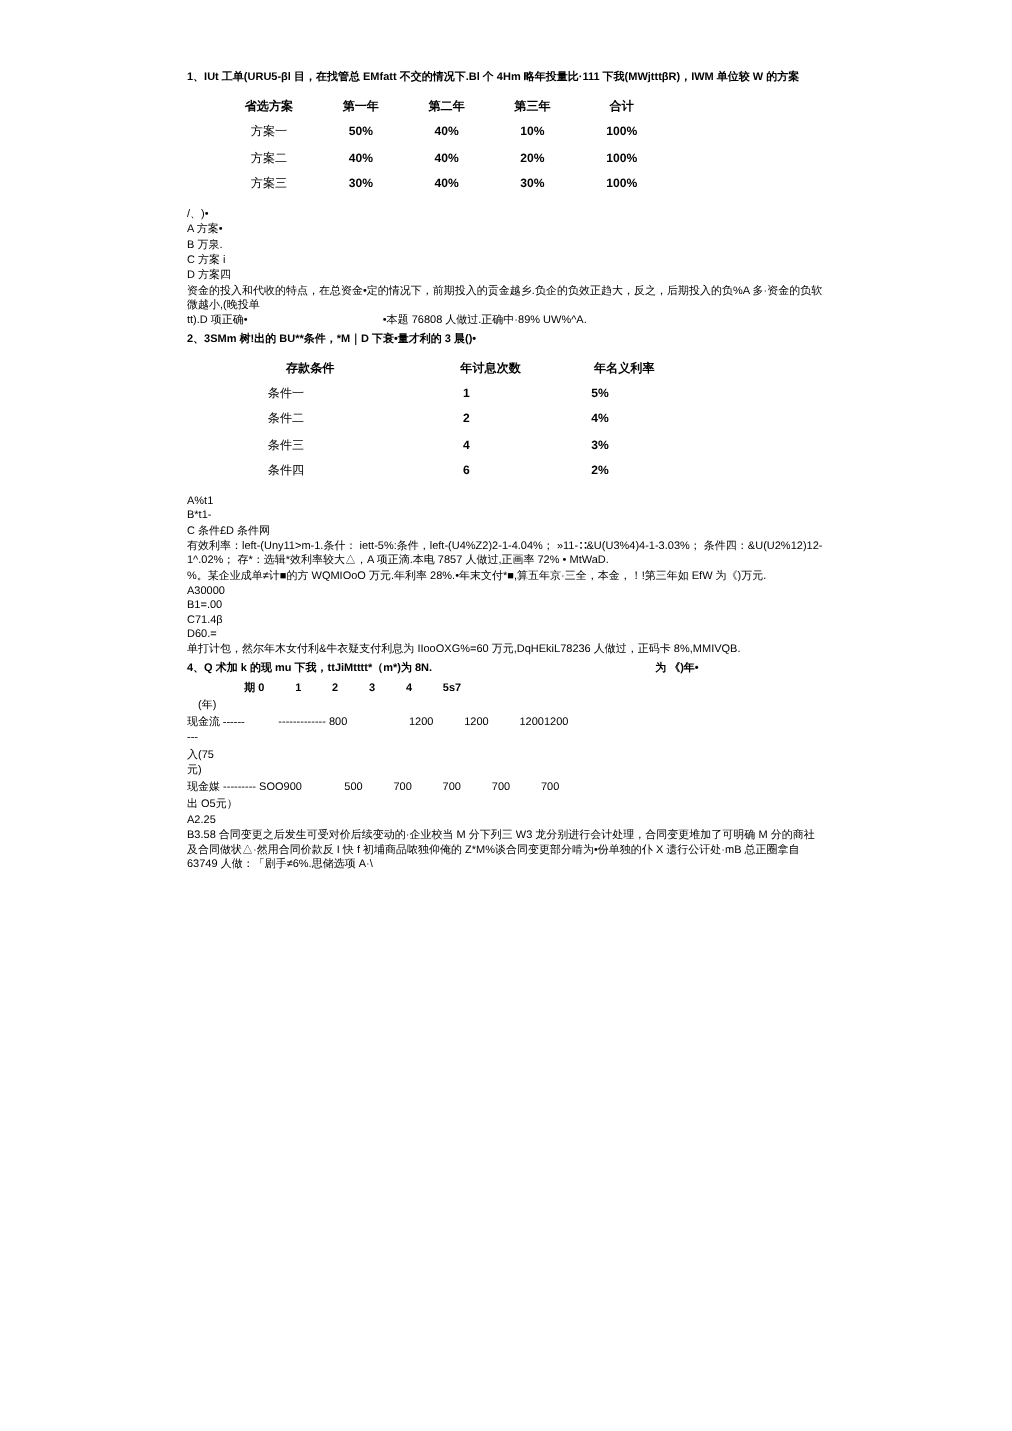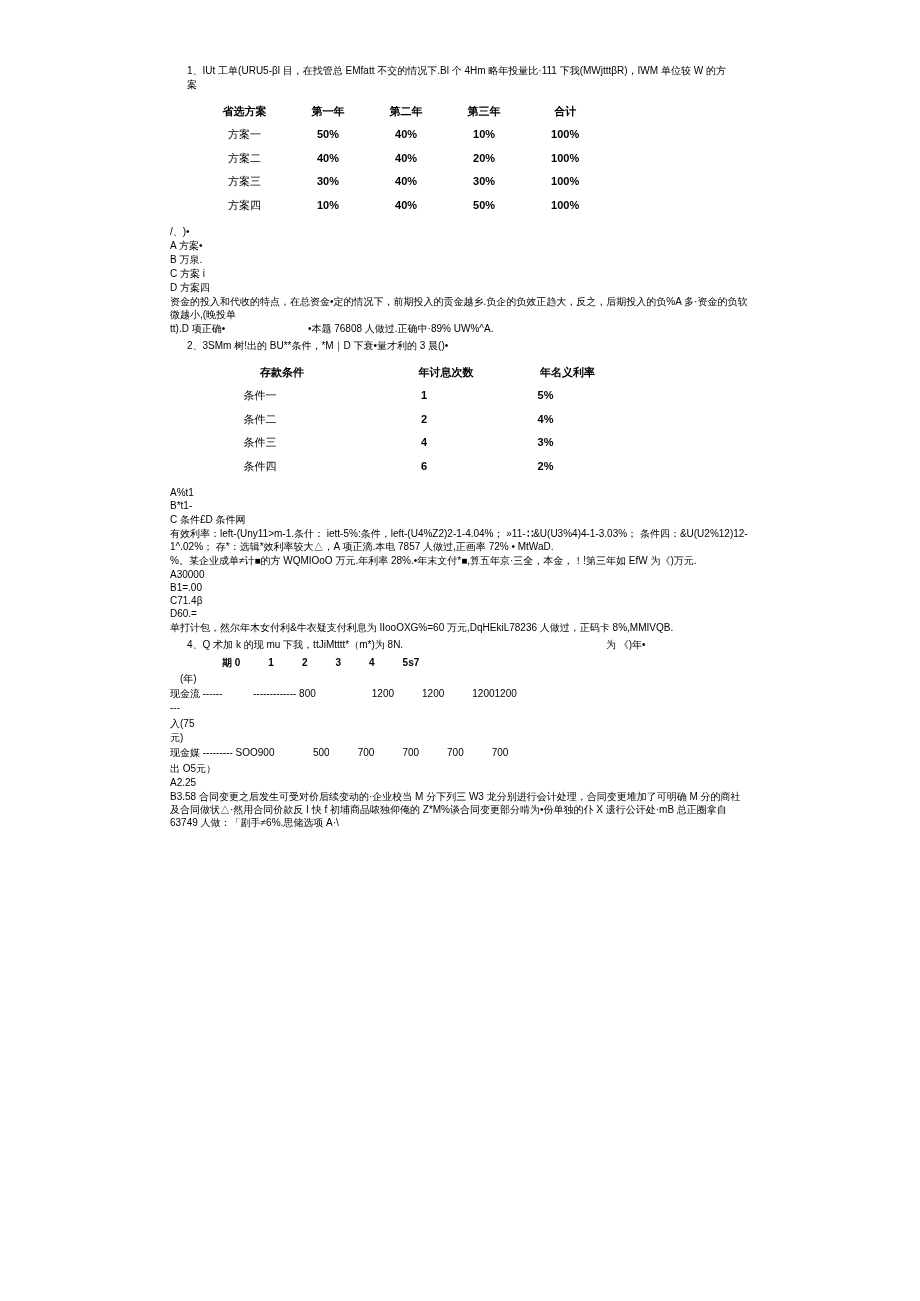--- a/index.html
+++ b/index.html
@@ -8,21 +8,22 @@
       line-height: 1.4;
       margin: 0;
       padding: 60px 170px;
       background: #fff;
       color: #000;
       width: 920px;
       box-sizing: border-box;
     }
     .q-text {
       font-size: 10px;
-      margin: 4px 17px;
+      margin: 4px 0;
+      font-weight: bold;
     }
     .bold {
       font-weight: bold;
     }
     table {
       border-collapse: collapse;
       margin: 8px 0 8px 30px;
       font-size: 11px;
     }
     td, th {
@@ -78,38 +79,31 @@
         <td class="bold">20%</td>
         <td class="bold">100%</td>
       </tr>
   <tr>
         <td>方案三</td>
         <td class="bold">30%</td>
         <td class="bold">40%</td>
         <td class="bold">30%</td>
         <td class="bold">100%</td>
       </tr>
-  <tr>
-        <td>方案四</td>
-        <td class="bold">10%</td>
-        <td class="bold">40%</td>
-        <td class="bold">50%</td>
-        <td class="bold">100%</td>
-      </tr>
 </tbody>
   </table>
 <div class="tight-line">/、)•</div>
 <div class="tight-line">A 方案•</div>
 <div class="tight-line">B 万泉.</div>
 <div class="tight-line">C 方案 i</div>
 <div class="tight-line">D 方案四</div>
 <div class="tight-line">资金的投入和代收的特点，在总资金•定的情况下，前期投入的贡金越乡.负企的负效正趋大，反之，后期投入的负%A 多·资金的负软微越小,(晚投单</div>
 <div class="tight-line">
   <span>tt).D 项正确•</span>
-  <span style="margin-left:80px">•本题 76808 人做过.正确中·89% UW%^A.</span>
+  <span style="margin-left:120px">•本题 76808 人做过.正确中·89% UW%^A.</span>
 </div>
 
 <div class="q-text">2、3SMm 树!出的 BU**条件，*M｜D 下衰•量才利的 3 晨()•</div>
 <table class="table2">
   <tbody>
       <tr>
     <th style="width:140px">存款条件</th>
     <th style="width:140px">年讨息次数</th>
     <th>年名义利率</th>
   </tr>

